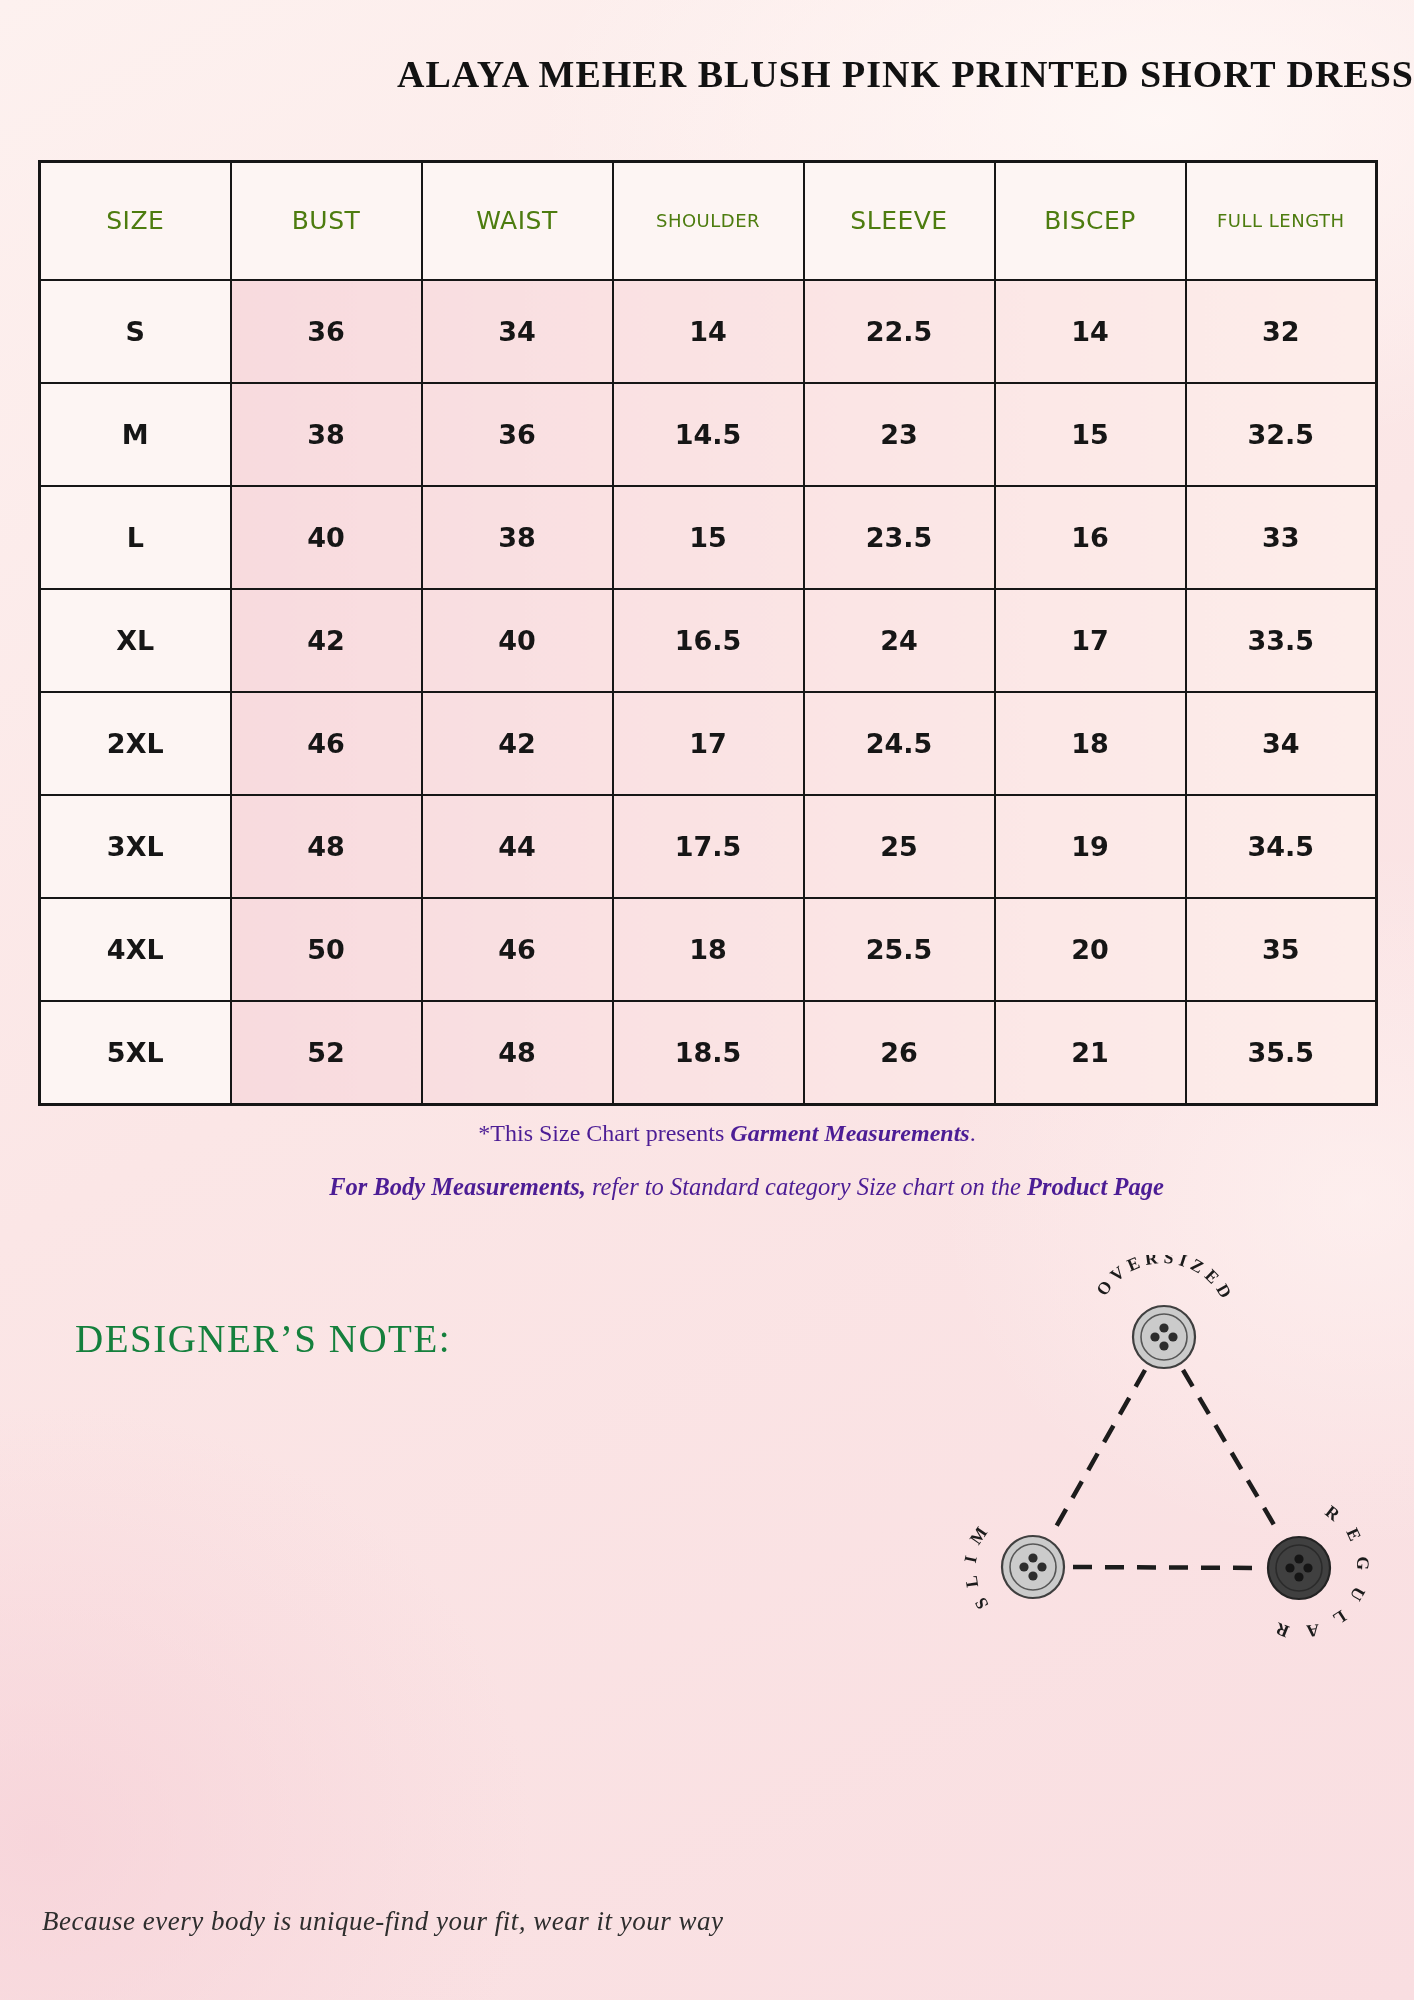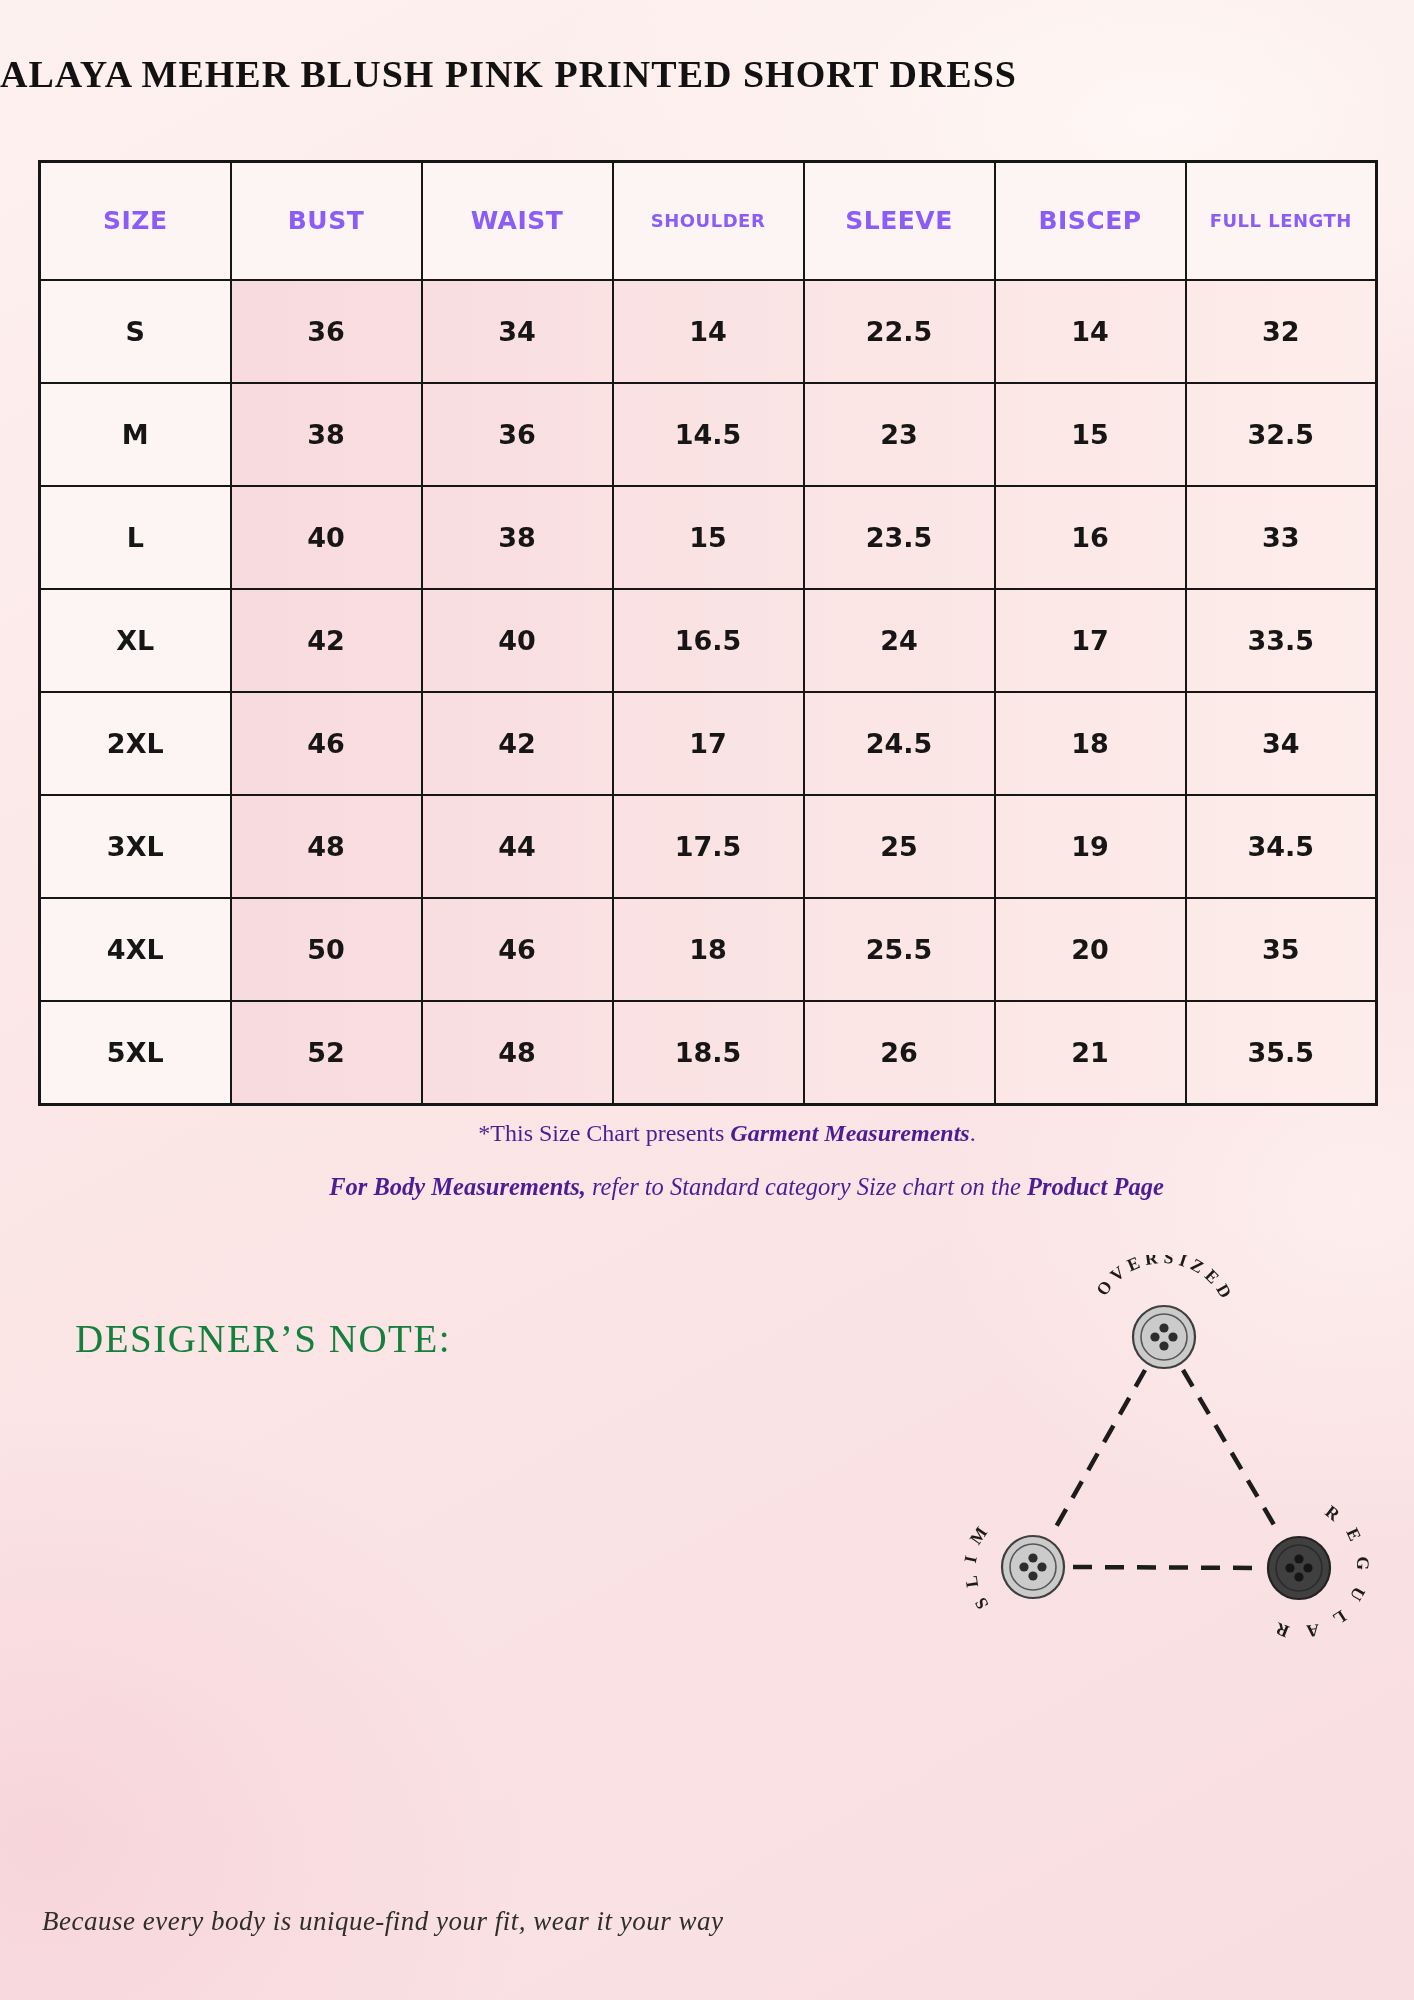--- a/index.html
+++ b/index.html
@@ -6,38 +6,38 @@
   body{
     width:1414px;height:2000px;position:relative;overflow:hidden;
     font-family:"Liberation Sans",sans-serif;color:#1a1a1a;
     background:
       radial-gradient(ellipse 900px 480px at 82% 6%, rgba(255,249,247,.85), rgba(255,249,247,0) 70%),
       radial-gradient(ellipse 700px 620px at 3% 92%, rgba(246,208,215,.7), rgba(246,208,215,0) 70%),
       radial-gradient(ellipse 600px 500px at 96% 60%, rgba(255,246,244,.6), rgba(255,246,244,0) 70%),
       linear-gradient(152deg,#fdf1ef 0%, #fbe6e6 45%, #f9dee1 100%);
   }
   .page-title{
-    position:absolute;top:52px;left:0;width:100%;margin:0;text-align:left;
+    position:absolute;top:52px;left:0;width:100%;margin:0;text-align:right;
     font-family:"Liberation Serif",serif;font-weight:bold;font-size:38px;
     letter-spacing:1px;color:#121212;
   }
   table.size-chart{
     position:absolute;left:38px;top:160px;width:1340px;height:946px;
     border-collapse:collapse;table-layout:fixed;
     border:3px solid #161616;
     background:linear-gradient(90deg,#f7d7dc 0%, #fae2e3 48%, #fdedea 100%);
   }
   .size-chart th,.size-chart td{
     border:2.5px solid #161616;text-align:center;vertical-align:middle;padding:0;
   }
   .size-chart thead tr{height:118px;}
   .size-chart tbody tr{height:92px;}
   .size-chart thead th{
     background:#fdf5f3;
-    font-family:"DejaVu Sans",sans-serif;font-weight:700;font-size:25px;letter-spacing:.5px;color:#8b5cf6;
+    font-family:"DejaVu Sans",sans-serif;font-weight:400;font-size:25px;letter-spacing:.5px;color:#4d7c0f;
   }
   .size-chart thead th.small{font-size:18px;}
   .size-chart td{
     font-family:"DejaVu Sans",sans-serif;font-weight:700;font-size:27px;color:#161616;
   }
   .size-chart td.size-cell{background:#fdf5f3;}
   .footnote{
     position:absolute;top:1120px;left:0;width:100%;text-align:center;
     font-family:Liberation Serif, serif;font-size:24px;color:#4c1d95;margin-left:20px;
   }

